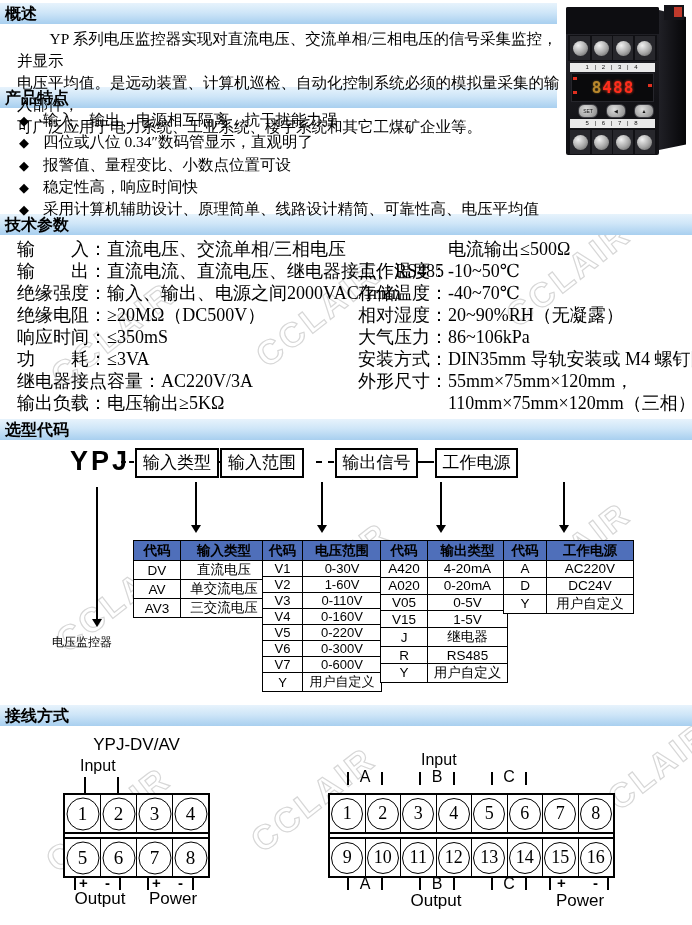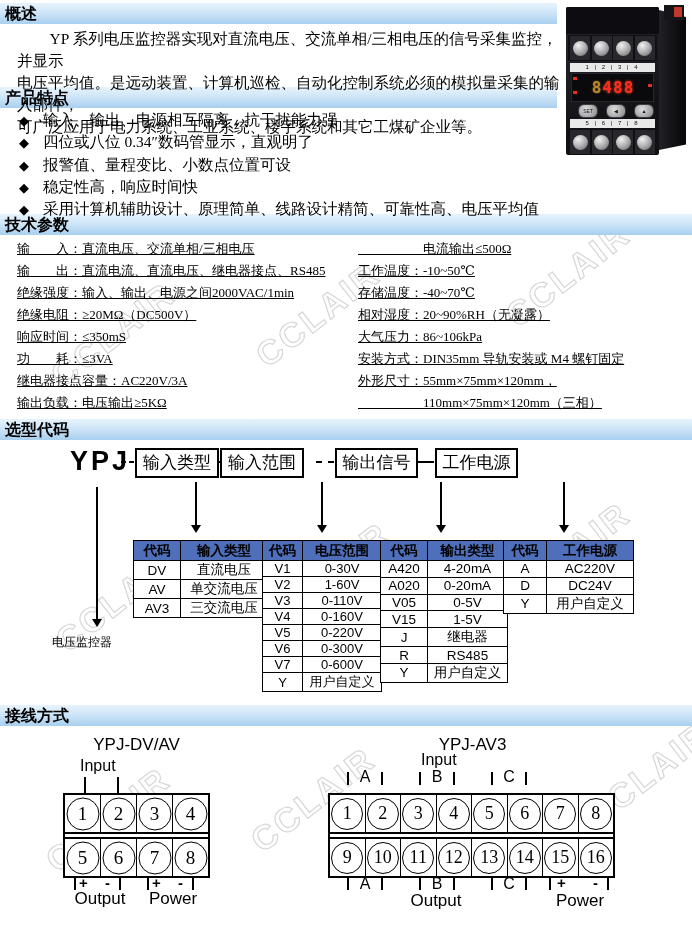--- a/index.html
+++ b/index.html
@@ -15,21 +15,21 @@
   .bar{position:absolute;left:0;height:21px;line-height:21px;padding-left:5px;
        font-family:"Liberation Sans",sans-serif;font-weight:bold;font-size:16px;
        background:linear-gradient(180deg,#e7f3fc 0%,#cfe6f8 45%,#a8cfef 100%);}
 
   .pline{width:545px;font-size:15.5px;line-height:22px;}
   .pline.first{text-indent:2.1em;}
 
   .bullet-row{height:22.3px;font-size:15.5px;line-height:22.3px;white-space:nowrap;}
   .diamond{font-size:13px;margin:0 14px 0 2px;}
 
-  .specline{height:22px;font-size:13px;line-height:22px;white-space:nowrap;text-decoration:underline;}
+  .specline{height:22px;font-size:18px;line-height:22px;white-space:nowrap;}
 
   
   .ypj{position:absolute;left:70px;top:446px;font-family:"Liberation Sans",sans-serif;
        font-size:27px;font-weight:600;letter-spacing:3px;}
   .selbox{position:absolute;top:448px;height:26px;border:2px solid #000;text-align:center;
           font-family:"Liberation Sans",sans-serif;font-size:17px;line-height:26px;background:#fff;}
   .dash{position:absolute;top:461px;border-top:2px dashed #000;}
   .dash.solid{border-top-style:solid;}
   .varrow{position:absolute;width:0;border-left:2px solid #000;}
   .varrow::after{content:'';position:absolute;bottom:-8px;left:-6px;width:0;height:0;
@@ -364,21 +364,20 @@
   <div class="pm" style="left:79px;top:874px">+</div>
   <div class="pm" style="left:105px;top:874px">-</div>
   <div class="tick" style="left:119px;top:877px"></div>
   <div class="tick" style="left:147px;top:877px"></div>
   <div class="pm" style="left:152px;top:874px">+</div>
   <div class="pm" style="left:178px;top:874px">-</div>
   <div class="tick" style="left:192px;top:877px"></div>
   <div class="wtitle" style="left:63px;top:889px;width:74px">Output</div>
   <div class="wtitle" style="left:137px;top:889px;width:72px">Power</div>
 
-  <div class="wtitle" style="left:400px;top:735px;width:145px">YPJ-AV3</div>
   <div class="wlabel" style="left:421px;top:751px">Input</div>
 
   <div class="tick" style="left:347px;top:772px"></div>
   <div class="wlabel" style="left:356px;width:18px;top:768px;text-align:center">A</div>
   <div class="tick" style="left:381px;top:772px"></div>
   <div class="tick" style="left:419px;top:772px"></div>
   <div class="wlabel" style="left:428px;width:18px;top:768px;text-align:center">B</div>
   <div class="tick" style="left:453px;top:772px"></div>
   <div class="tick" style="left:491px;top:772px"></div>
   <div class="wlabel" style="left:500px;width:18px;top:768px;text-align:center">C</div>

